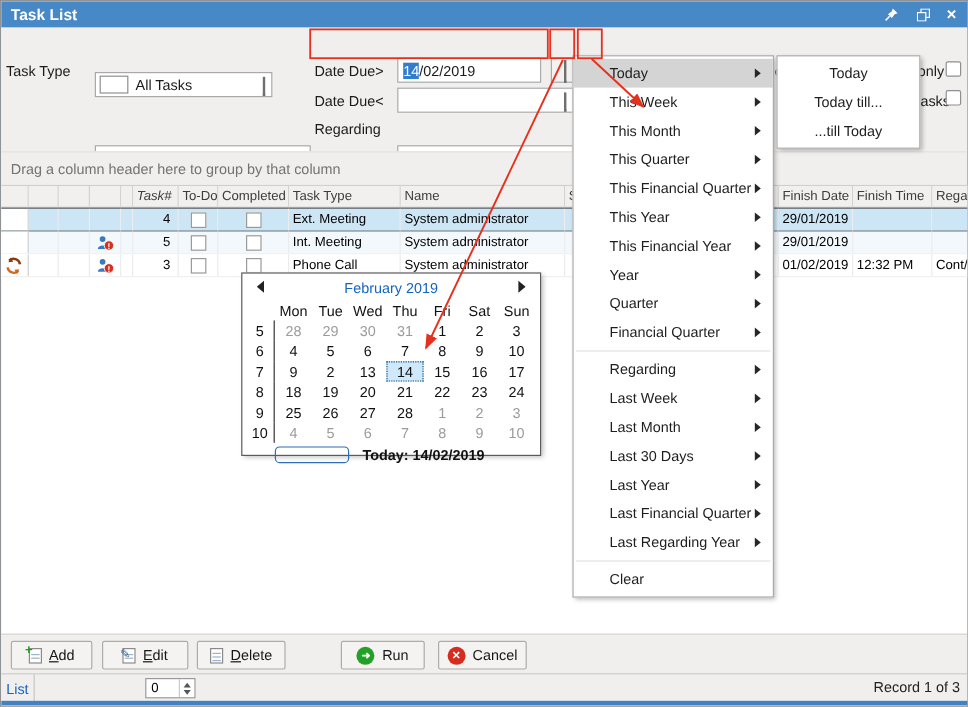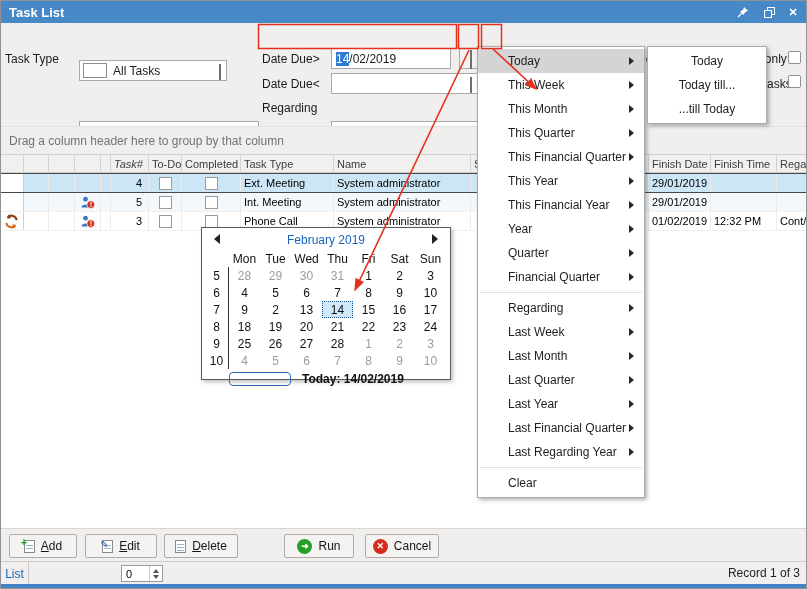--- a/index.html
+++ b/index.html
@@ -400,21 +400,21 @@
       </div>
       <div class="mitem">
         <span>Last Week</span>
         <span class="marr"></span>
       </div>
       <div class="mitem">
         <span>Last Month</span>
         <span class="marr"></span>
       </div>
       <div class="mitem">
-        <span>Last Quarter</span>
+        <span>Last 30 Days</span>
         <span class="marr"></span>
       </div>
       <div class="mitem">
         <span>Last Year</span>
         <span class="marr"></span>
       </div>
       <div class="mitem">
         <span>Last Financial Quarter</span>
         <span class="marr"></span>
       </div>

